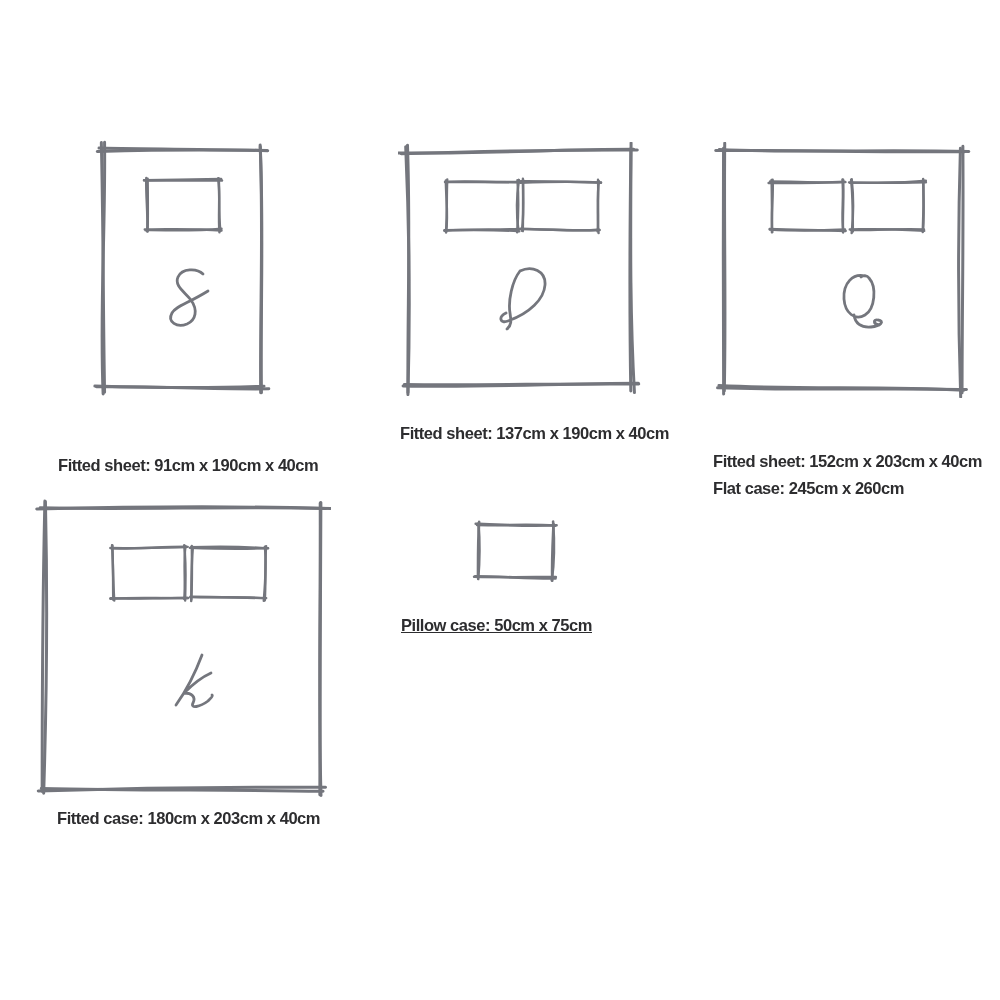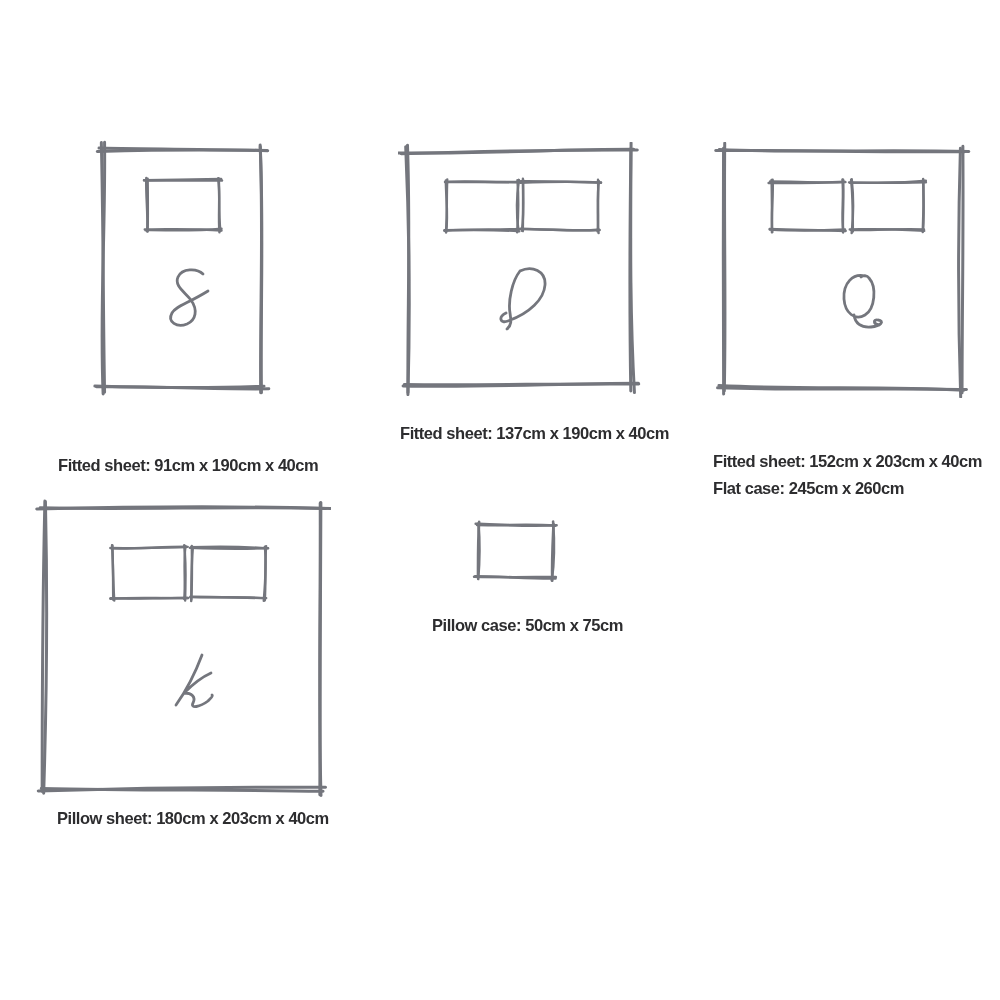--- a/index.html
+++ b/index.html
@@ -22,21 +22,21 @@
   }
   #bed-single{ left:93px;  top:140px; width:178px; height:258px; }
   #bed-double{ left:398px; top:142px; width:244px; height:254px; }
   #bed-queen { left:713px; top:142px; width:258px; height:256px; }
   #bed-king  { left:35px;  top:498px; width:296px; height:302px; }
   #pillowcase{ left:468px; top:515px; width:95px;  height:72px;  }
   #label-single{ left:58px;  top:424px;margin-top:28px; }
   #label-double{ left:400px; top:420px; }
   #label-queen { left:713px; top:423px;margin-top:25px; }
   #label-king  { left:57px;  top:805px; }
-  #label-pillow{ left:432px; top:612px; }
+  #label-pillow{ left:401px; top:612px;text-decoration:underline; }
 </style>
 </head>
 <body>
 
 <div id="canvas">
 
   <div class="bed" id="bed-single">
     <svg viewBox="0 0 178 258">
         <g class="sketch">
           <g transform="rotate(0.03 89 129)">
@@ -241,19 +241,19 @@
     <div>Fitted sheet: 91cm x 190cm x 40cm</div>
   </div>
   <div class="labels" id="label-double">
     <div>Fitted sheet: 137cm x 190cm x 40cm</div>
   </div>
   <div class="labels" id="label-queen">
     <div>Fitted sheet: 152cm x 203cm x 40cm</div>
     <div>Flat case: 245cm x 260cm</div>
   </div>
   <div class="labels" id="label-king">
-    <div>Pillow sheet: 180cm x 203cm x 40cm</div>
+    <div>Fitted case: 180cm x 203cm x 40cm</div>
   </div>
   <div class="labels" id="label-pillow">
     <div>Pillow case: 50cm x 75cm</div>
   </div>
 
 </div>
 
 </body></html>

